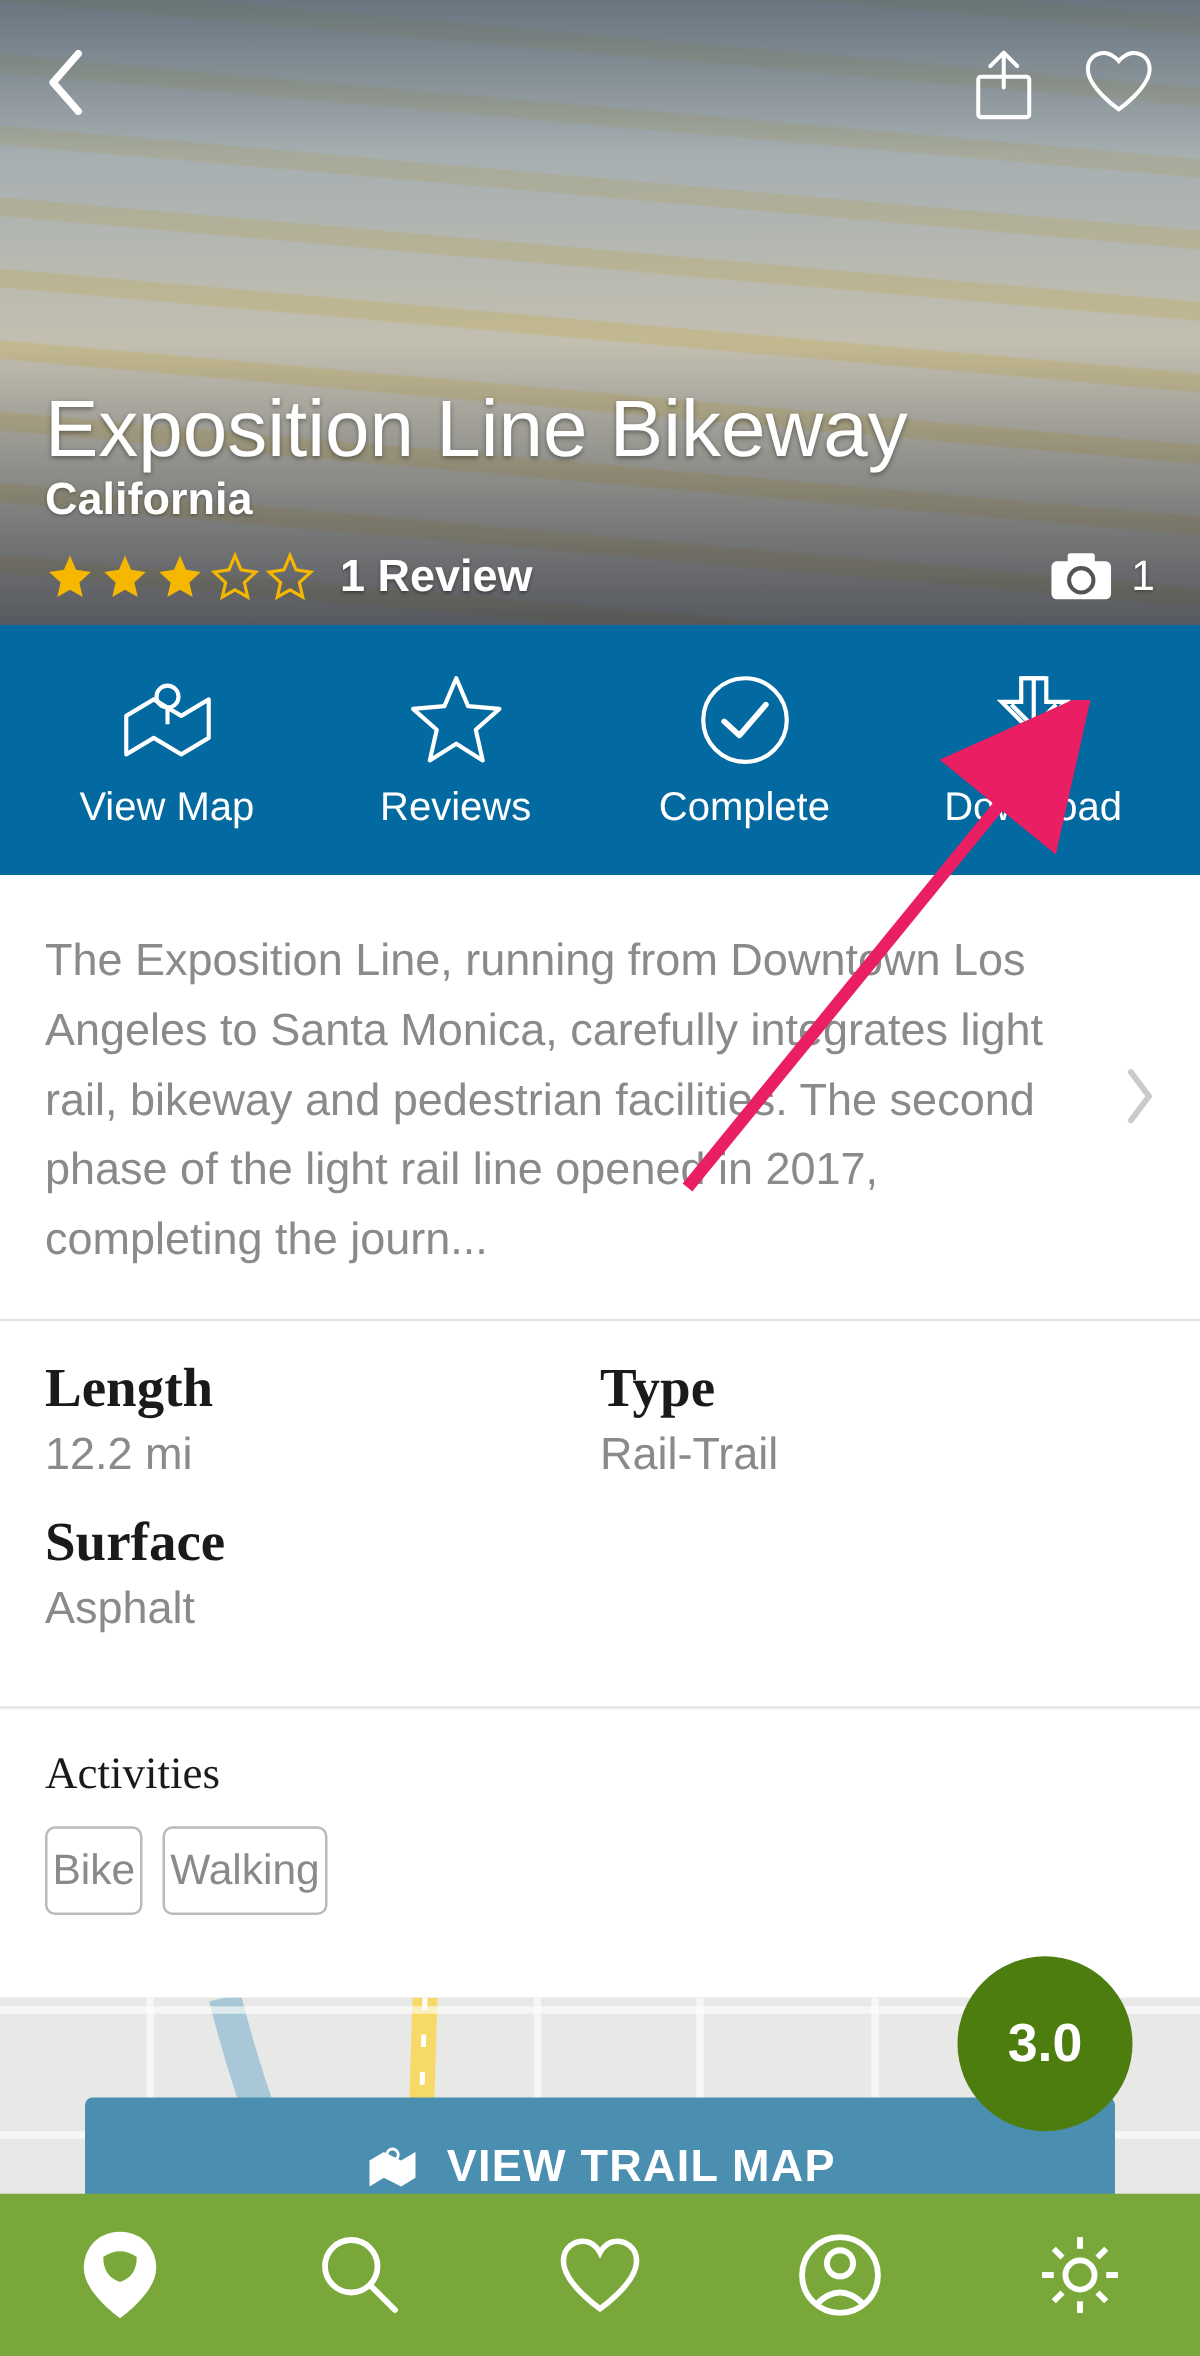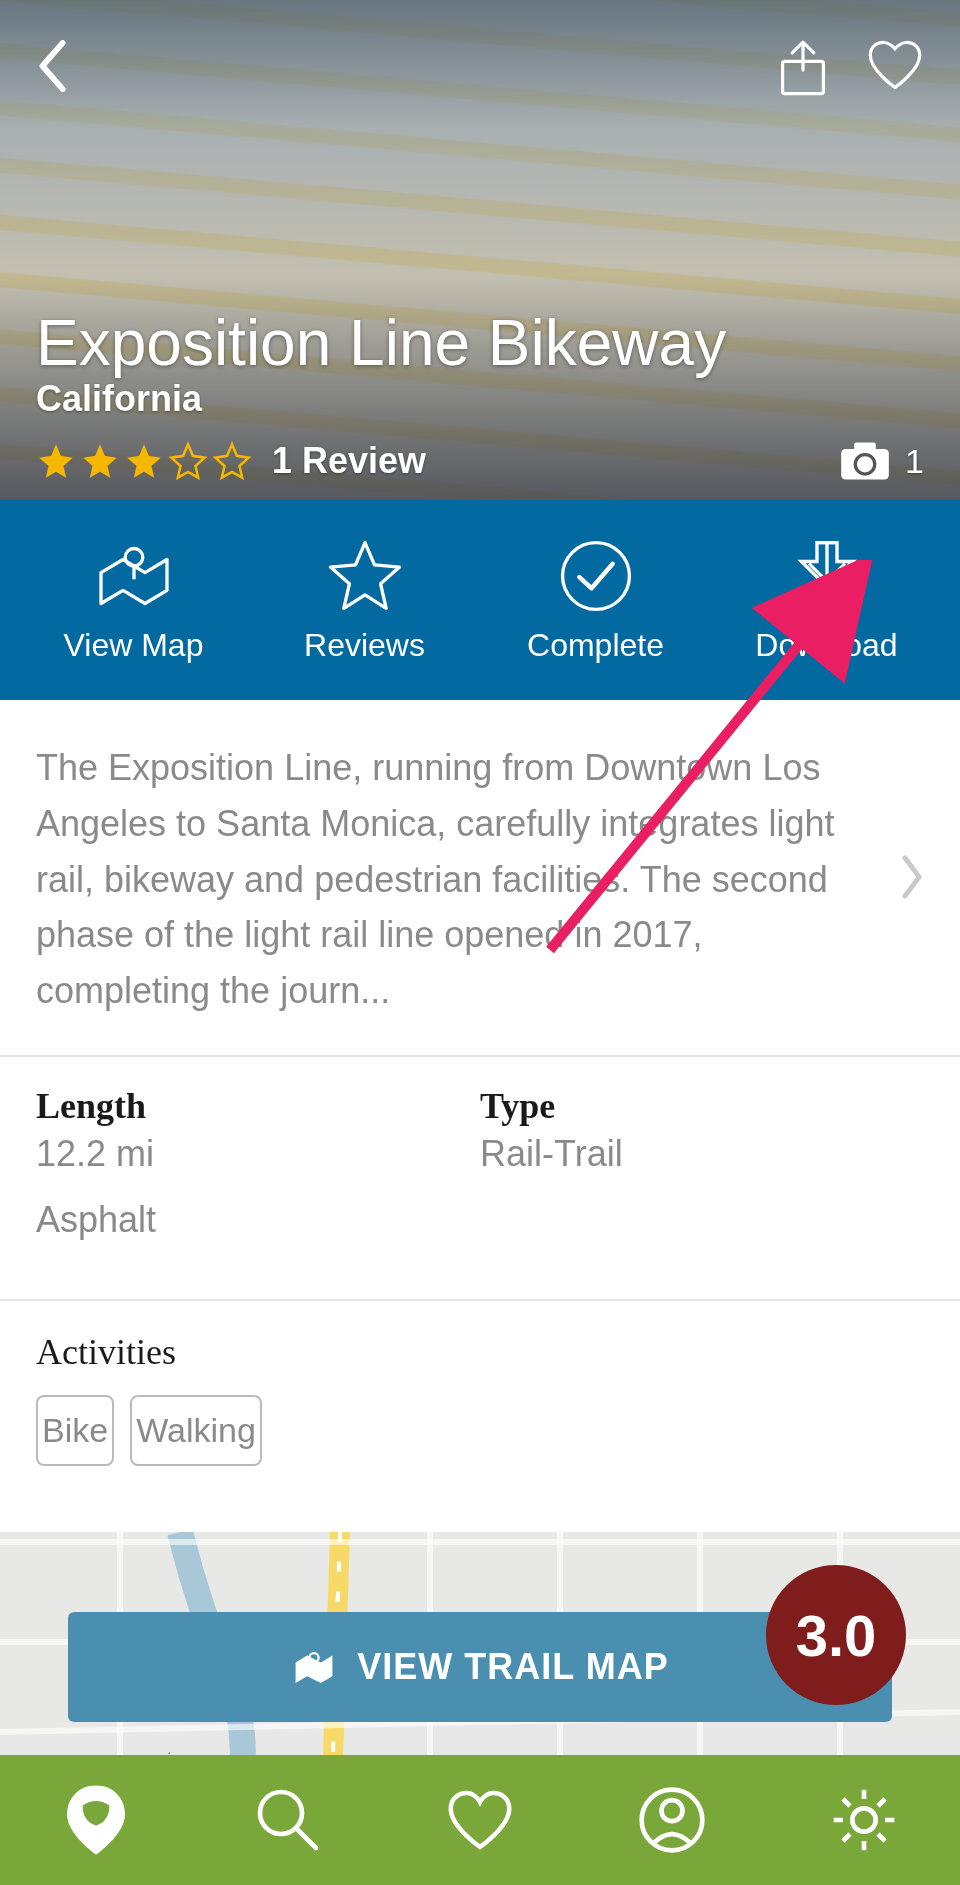--- a/index.html
+++ b/index.html
@@ -105,21 +105,21 @@
 .desc-text {
   color: #8a8a8a;
   font-size: 36px;
   line-height: 1.55;
   flex: 1;
 }
 .desc-chevron { color: #bbb; flex-shrink: 0; }
 .stats { padding: 28px 36px 34px 36px; border-bottom: 2px solid #e5e5e5; }
 .stats-row { display: flex; margin-bottom: 24px; }
 .stat { flex: 1; }
-.stat-label { font-size: 36px; font-weight: 900; color: #1a1a1a; margin-bottom: 6px; font-family: Georgia, serif;}
+.stat-label { font-size: 44px; font-weight: 900; color: #1a1a1a; margin-bottom: 6px; font-family: Georgia, serif;}
 .stat-value { font-size: 36px; color: #8a8a8a; }
 .activities-section { padding: 30px 36px 66px 36px; }
 .act-label { font-size: 36px; font-weight: 400; color: #1a1a1a; margin-bottom: 22px; font-family: Georgia, serif;}
 .chips { display: flex; gap: 16px; }
 .chip {
   border: 2px solid #bababa;
   border-radius: 8px;
   padding: 14px 4px;
   font-size: 34px;
   color: #8a8a8a;
@@ -153,26 +153,26 @@
   letter-spacing: 1px;
   cursor: pointer;
 }
 .rating-badge {
   position: absolute;
   right: 54px;
   bottom: 180px;
   width: 140px;
   height: 140px;
   border-radius: 50%;
-  background: #7f1d1d;
+  background: #4d7c0f;
   display: flex;
   align-items: center;
   justify-content: center;
   color: #fff;
-  font-size: 58px;
+  font-size: 43px;
   font-weight: 700;
 }
 .bottom-nav {
   position: absolute;
   bottom: 0; left: 0; right: 0;
   height: 130px;
   background: #7aa739;
   display: flex;
   align-items: center;
   justify-content: space-around;
@@ -298,20 +298,21 @@
       <div class="stat-label">Length</div>
       <div class="stat-value">12.2 mi</div>
     </div>
     <div class="stat">
       <div class="stat-label">Type</div>
       <div class="stat-value">Rail-Trail</div>
     </div>
   </div>
   <div class="stats-row">
     <div class="stat">
+      <div class="stat-label">Surface</div>
       <div class="stat-value">Asphalt</div>
     </div>
     <div class="stat"></div>
   </div>
 </div>
 
 <div class="activities-section">
   <div class="act-label">Activities</div>
   <div class="chips">
     <div class="chip">Bike</div>

